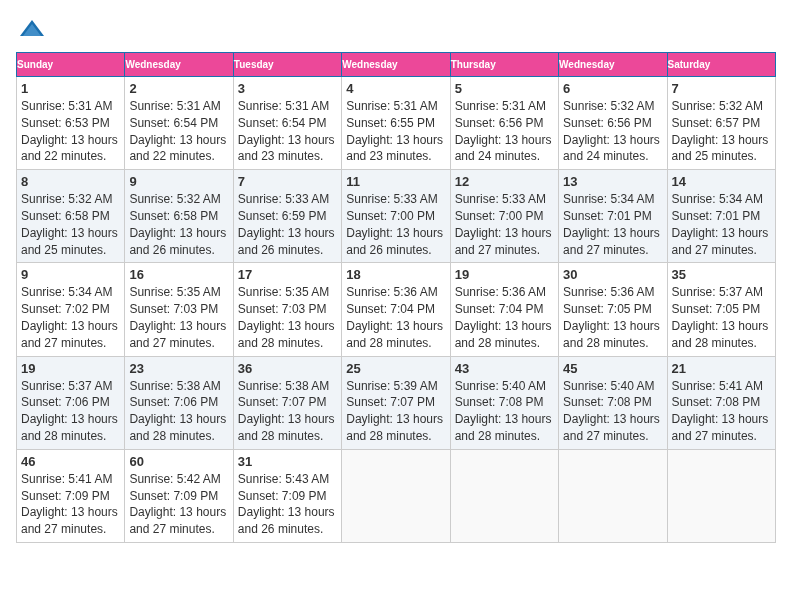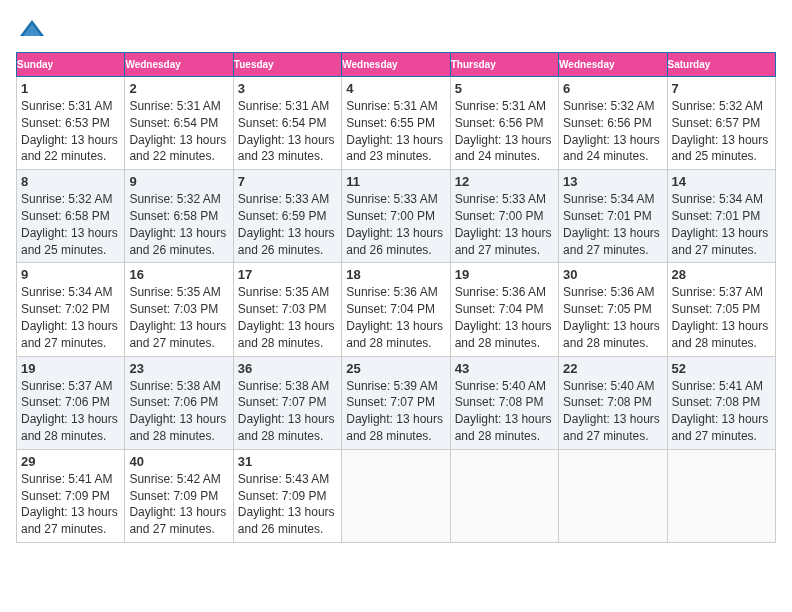--- a/index.html
+++ b/index.html
@@ -206,21 +206,21 @@
       </td>
         <td>
         <span class="day-number">19</span>
         <span class="day-info">Sunrise: 5:36 AM<br>Sunset: 7:04 PM<br>Daylight: 13 hours<br>and 28 minutes.</span>
       </td>
         <td>
         <span class="day-number">30</span>
         <span class="day-info">Sunrise: 5:36 AM<br>Sunset: 7:05 PM<br>Daylight: 13 hours<br>and 28 minutes.</span>
       </td>
         <td>
-        <span class="day-number">28</span>
+        <span class="day-number">35</span>
         <span class="day-info">Sunrise: 5:37 AM<br>Sunset: 7:05 PM<br>Daylight: 13 hours<br>and 28 minutes.</span>
       </td>
       </tr>
       <tr>
         <td>
         <span class="day-number">19</span>
         <span class="day-info">Sunrise: 5:37 AM<br>Sunset: 7:06 PM<br>Daylight: 13 hours<br>and 28 minutes.</span>
       </td>
         <td>
         <span class="day-number">23</span>
@@ -232,35 +232,35 @@
       </td>
         <td>
         <span class="day-number">25</span>
         <span class="day-info">Sunrise: 5:39 AM<br>Sunset: 7:07 PM<br>Daylight: 13 hours<br>and 28 minutes.</span>
       </td>
         <td>
         <span class="day-number">43</span>
         <span class="day-info">Sunrise: 5:40 AM<br>Sunset: 7:08 PM<br>Daylight: 13 hours<br>and 28 minutes.</span>
       </td>
         <td>
-        <span class="day-number">22</span>
+        <span class="day-number">45</span>
         <span class="day-info">Sunrise: 5:40 AM<br>Sunset: 7:08 PM<br>Daylight: 13 hours<br>and 27 minutes.</span>
       </td>
         <td>
-        <span class="day-number">52</span>
+        <span class="day-number">21</span>
         <span class="day-info">Sunrise: 5:41 AM<br>Sunset: 7:08 PM<br>Daylight: 13 hours<br>and 27 minutes.</span>
       </td>
       </tr>
       <tr>
         <td>
-        <span class="day-number">29</span>
+        <span class="day-number">46</span>
         <span class="day-info">Sunrise: 5:41 AM<br>Sunset: 7:09 PM<br>Daylight: 13 hours<br>and 27 minutes.</span>
       </td>
         <td>
-        <span class="day-number">40</span>
+        <span class="day-number">60</span>
         <span class="day-info">Sunrise: 5:42 AM<br>Sunset: 7:09 PM<br>Daylight: 13 hours<br>and 27 minutes.</span>
       </td>
         <td>
         <span class="day-number">31</span>
         <span class="day-info">Sunrise: 5:43 AM<br>Sunset: 7:09 PM<br>Daylight: 13 hours<br>and 26 minutes.</span>
       </td>
         <td class="empty-cell"></td>
         <td class="empty-cell"></td>
         <td class="empty-cell"></td>
         <td class="empty-cell"></td>

